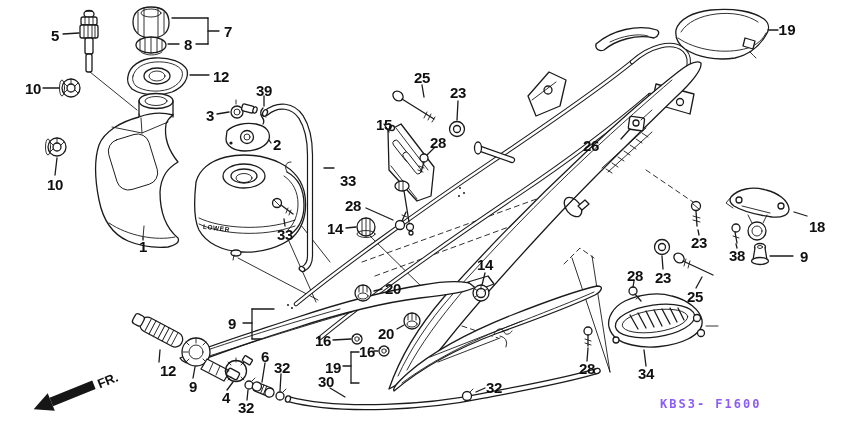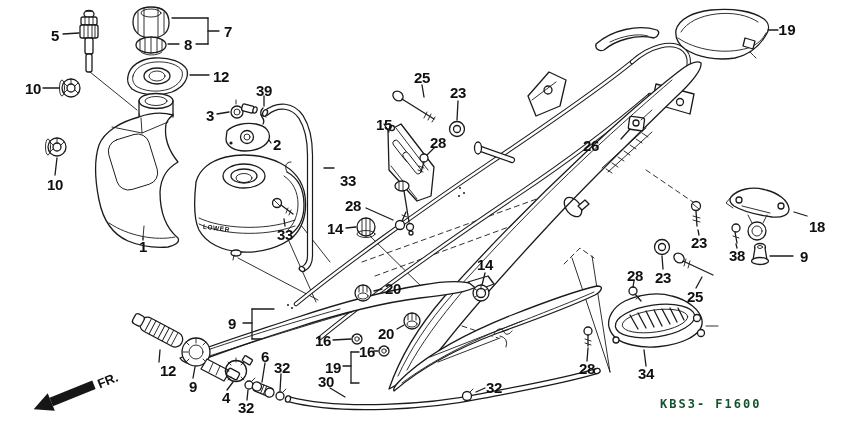--- a/index.html
+++ b/index.html
@@ -13,21 +13,21 @@
   .dash{stroke-dasharray:5 4;stroke-width:0.9;}
   .railo{stroke-width:4.4;}
   .raili{stroke:#ffffff;stroke-width:2.4;}
   .tubeo{stroke-width:6.2;}
   .tubei{stroke:#ffffff;stroke-width:3.8;}
   .dot{fill:#1b1b1b;stroke:none;}
   .callout{position:absolute;transform:translate(-50%,-50%);
            font:700 15px "Liberation Sans",sans-serif;color:#0f0f0f;letter-spacing:-0.3px;
            white-space:nowrap;}
   .figcode{position:absolute;left:660px;top:397px;font:700 12px "DejaVu Sans Mono",monospace;
-           color:#14532d;letter-spacing:2px;}
+           color:#8b5cf6;letter-spacing:2px;}
   .svgtext{font:700 12px "Liberation Sans",sans-serif;fill:#101010;stroke:none;}
   .tanktext{font:700 6.5px "Liberation Sans",sans-serif;fill:#101010;stroke:none;letter-spacing:0.6px;}
 </style>
 </head>
 <body>
 
 <div class="stage">
 
 <svg width="850" height="425" viewBox="0 0 850 425">
 

